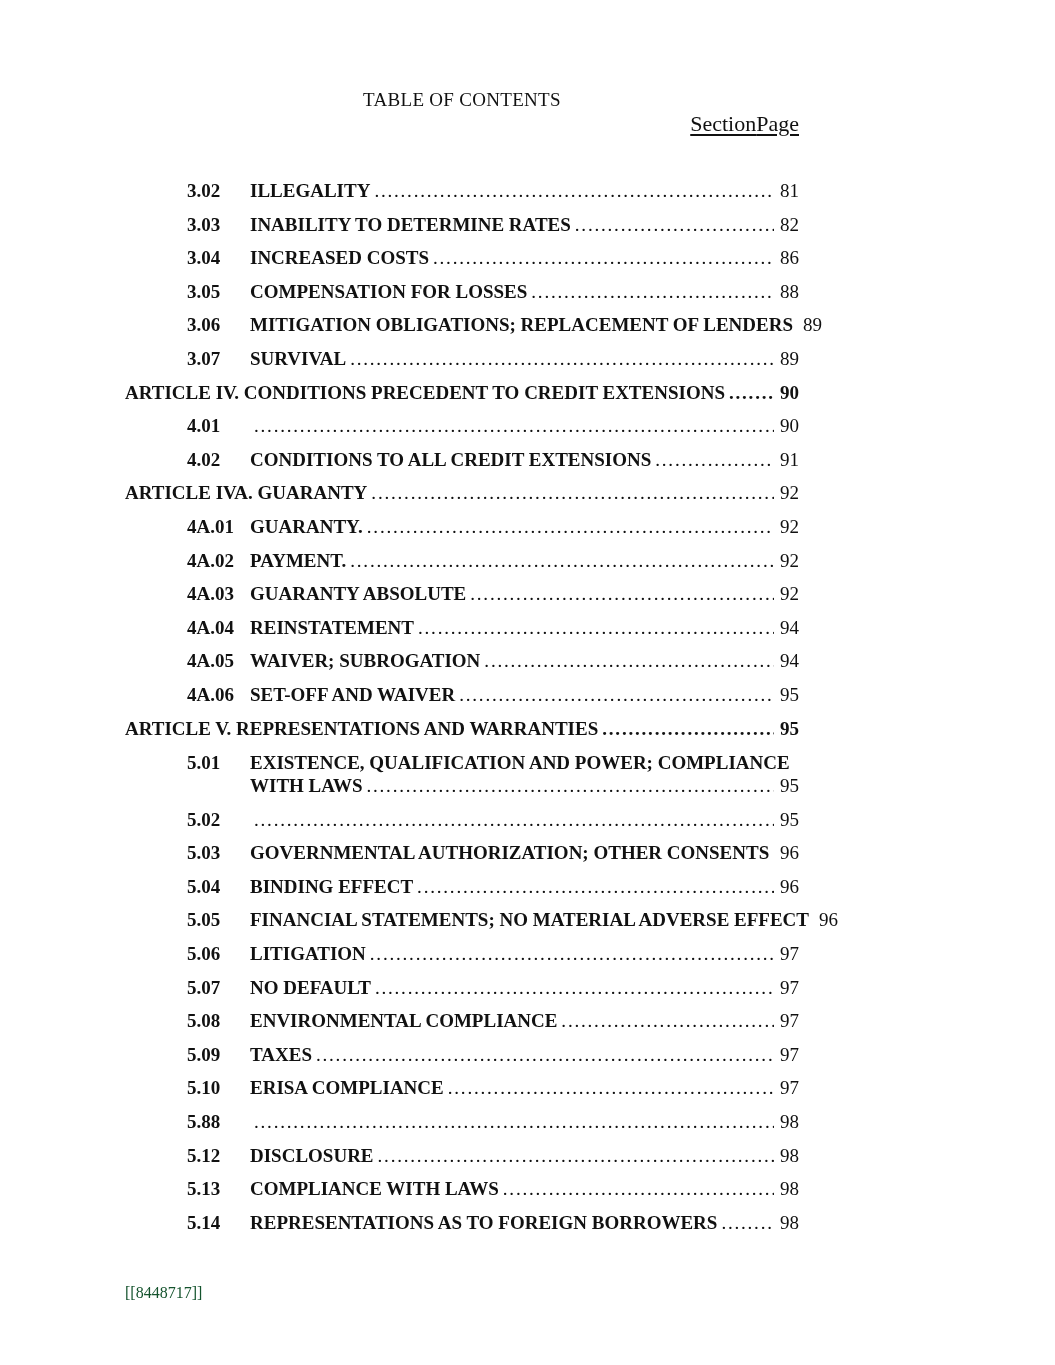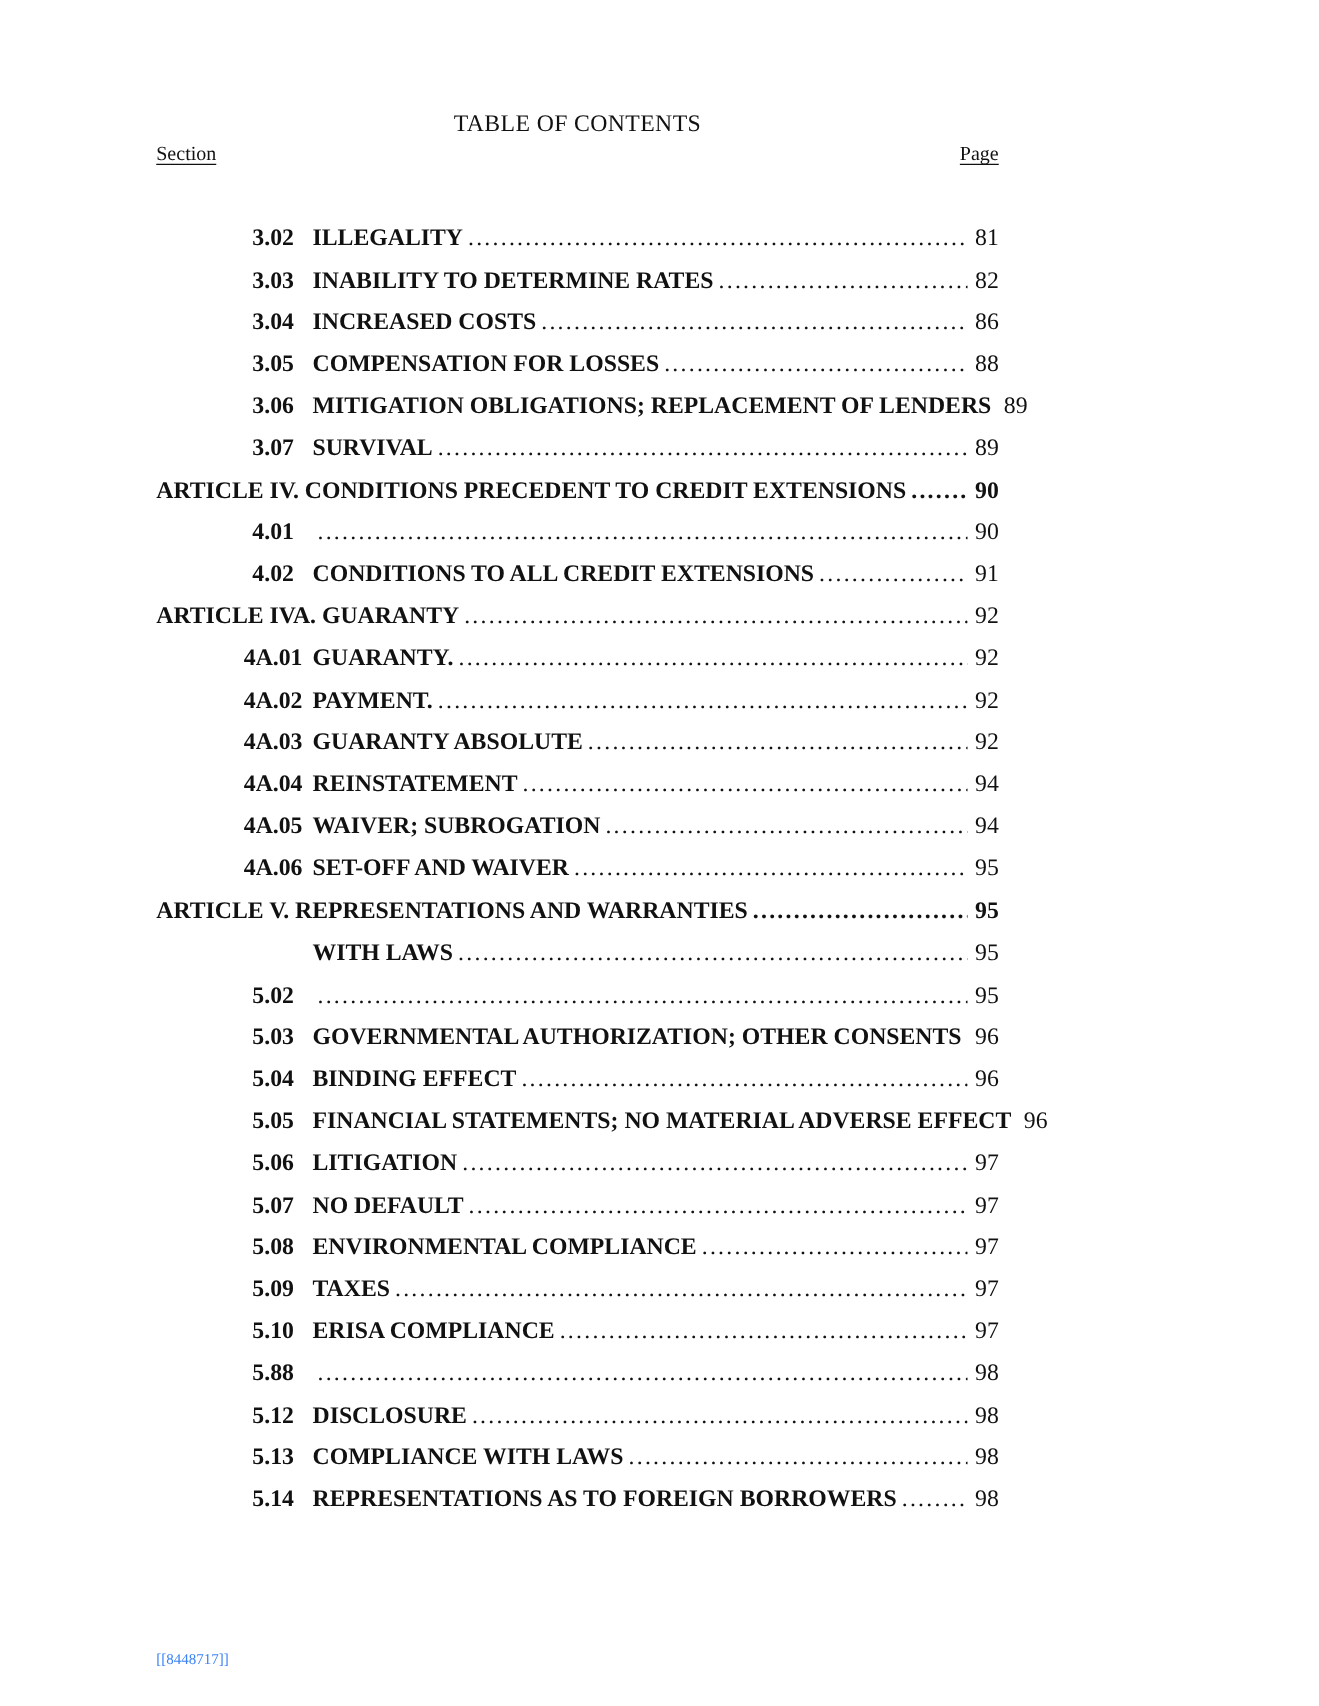--- a/index.html
+++ b/index.html
@@ -20,22 +20,22 @@
   }
   .doc-title {
     text-align: center;
     font-size: 19px;
     line-height: 24px;
     font-weight: 400;
     letter-spacing: 0.3px;
   }
   .col-headers {
     display: flex;
-    justify-content: space-between;
-    font-size: 16px;
+    justify-content: flex-end;
+    font-size: 22px;
     line-height: 24px;
     margin-bottom: 44px;
   }
   .col-headers .hdr {
     text-decoration: underline;
     text-underline-offset: 3px;
   }
   
   #toc-list { width: 100%; }
   .row {
@@ -53,21 +53,20 @@
     display: flex;
     align-items: baseline;
     font-size: 19px;
     line-height: 23px;
     white-space: nowrap;
   }
   .num {
     flex: 0 0 63px;
     margin-left: 62px;
     font-weight: 700;
-    text-align: center;
   }
   .entry-title {
     flex: 0 0 auto;
     font-weight: 700;
   }
   .article .entry-title { margin-left: 0; }
   .indent2 { flex: 0 0 125px; }
   .leader {
     flex: 1 1 auto;
     overflow: hidden;
@@ -81,23 +80,23 @@
   }
   .pagenum {
     flex: 0 0 auto;
     font-weight: 400;
     padding-left: 6px;
   }
   .bold-leader .leader, .bold-leader .pagenum { font-weight: 700; }
   .doc-footer {
     position: absolute;
     left: 125px;
-    top: 1320px;
-    font-size: 12px;
-    color: #3b82f6;
+    top: 1284px;
+    font-size: 16px;
+    color: #14532d;
   }
 </style>
 </head>
 <body>
 
 <div id="page">
   <div class="doc-title">TABLE OF CONTENTS</div>
   <div class="col-headers">
     <span class="hdr">Section</span>
     <span class="hdr">Page</span>
@@ -196,20 +195,24 @@
         <span class="leader"></span>
         <span class="pagenum">95</span>
       </div>
       <div class="row article bold-leader">
         <span class="entry-title">ARTICLE V. REPRESENTATIONS AND WARRANTIES</span>
         <span class="leader"></span>
         <span class="pagenum">95</span>
       </div>
       <div class="row-multi">
         <div class="line">
+          <span class="num">5.01</span>
+          <span class="entry-title">EXISTENCE, QUALIFICATION AND POWER; COMPLIANCE</span>
+        </div>
+        <div class="line">
           <span class="indent2"></span>
           <span class="entry-title">WITH LAWS</span>
           <span class="leader"></span>
           <span class="pagenum">95</span>
         </div>
       </div>
       <div class="row">
         <span class="num">5.02</span>
         <span class="leader"></span>
         <span class="pagenum">95</span>

